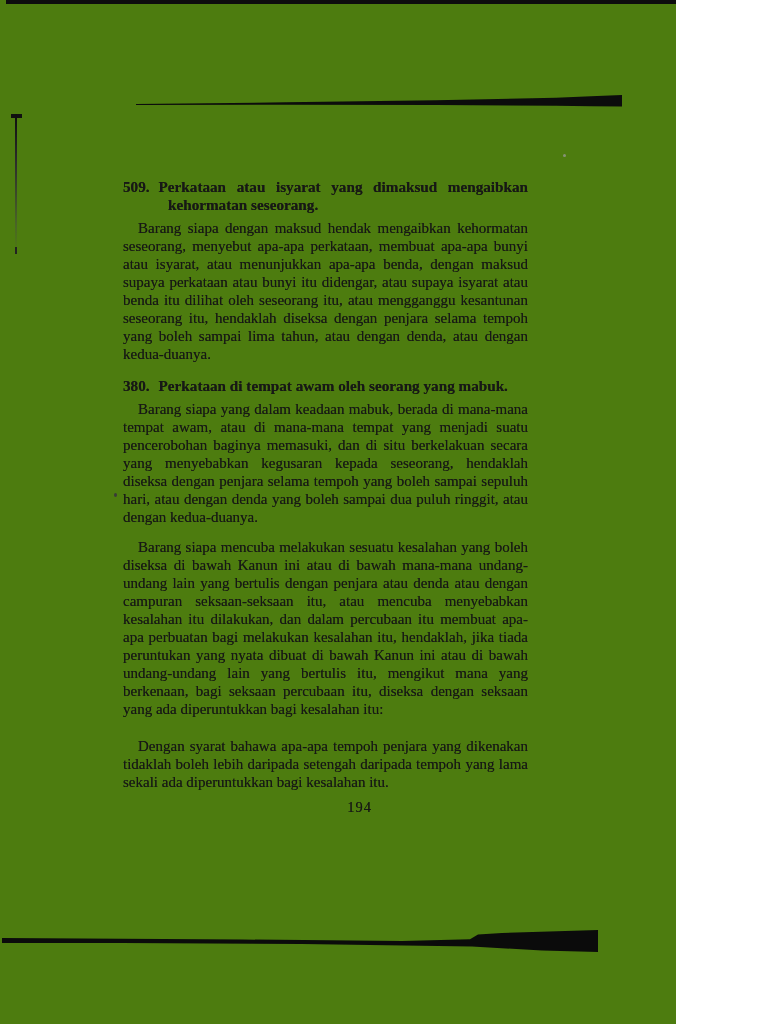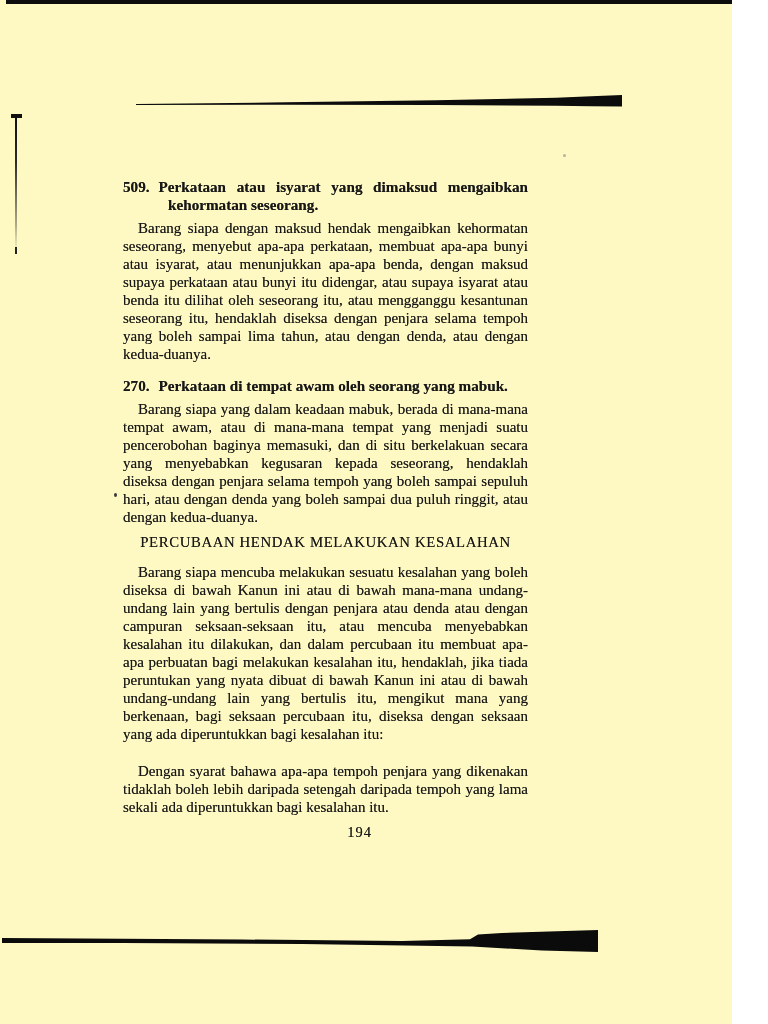--- a/index.html
+++ b/index.html
@@ -1,22 +1,22 @@
 <!DOCTYPE html>
 <html><head>
 <meta charset="utf-8">
 <style>
   html, body { margin:0; padding:0; }
   body {
     width:768px; height:1024px; background:#ffffff; overflow:hidden;
     font-family:"Liberation Serif", serif;
   }
   .page {
-    position:relative; width:732px; height:1024px;
-    background:#fef9c3; color:#171717;font-family:Liberation Serif, serif;
+    position:relative; width:676px; height:1024px;
+    background:#4d7c0f; color:#171717;font-family:Liberation Serif, serif;
   }
   
   .strip-top { position:absolute; top:0; left:6px; right:0; height:4px; background:#0d0d0d; }
   .divider-top { position:absolute; left:136px; top:95px; }
   .divider-bottom { position:absolute; left:2px; top:930px; }
   .artifact-left {
     position:absolute; left:15px; top:114px; width:2px; height:138px;
     background:linear-gradient(#0e0e0e 0%, #2c2c2c 35%, rgba(70,70,70,.45) 80%, rgba(90,90,90,0) 100%);
   }
   .artifact-cap { position:absolute; left:11px; top:114px; width:11px; height:4px; background:#101010; }
@@ -76,25 +76,24 @@
   <div class="dot-b"></div>
 
   <div class="col">
 
     <div class="sec">
       <p class="sec-head"><span class="num">509.</span><span>Perkataan atau isyarat yang dimaksud mengaibkan kehormatan seseorang.</span></p>
       <p class="para">Barang siapa dengan maksud hendak mengaibkan kehormatan seseorang, menyebut apa-apa perkataan, membuat apa-apa bunyi atau isyarat, atau menunjukkan apa-apa benda, dengan maksud supaya perkataan atau bunyi itu didengar, atau supaya isyarat atau benda itu dilihat oleh seseorang itu, atau mengganggu kesantunan seseorang itu, hendaklah diseksa dengan penjara selama tempoh yang boleh sampai lima tahun, atau dengan denda, atau dengan kedua-duanya.</p>
     </div>
 
     <div class="sec gap-510">
-      <p class="sec-head single"><span class="num">270.</span><span>Perkataan di tempat awam oleh seorang yang mabuk.</span></p>
+      <p class="sec-head single"><span class="num">380.</span><span>Perkataan di tempat awam oleh seorang yang mabuk.</span></p>
       <p class="para">Barang siapa yang dalam keadaan mabuk, berada di mana-mana tempat awam, atau di mana-mana tempat yang menjadi suatu pencerobohan baginya memasuki, dan di situ berkelakuan secara yang menyebabkan kegusaran kepada seseorang, hendaklah diseksa dengan penjara selama tempoh yang boleh sampai sepuluh hari, atau dengan denda yang boleh sampai dua puluh ringgit, atau dengan kedua-duanya.</p>
     </div>
 
-    <div class="chapsub">PERCUBAAN HENDAK MELAKUKAN KESALAHAN</div>
 
     <div class="sec gap-511">
       <p class="para">Barang siapa mencuba melakukan sesuatu kesalahan yang boleh diseksa di bawah Kanun ini atau di bawah mana-mana undang-undang lain yang bertulis dengan penjara atau denda atau dengan campuran seksaan-seksaan itu, atau mencuba menyebabkan kesalahan itu dilakukan, dan dalam percubaan itu membuat apa-apa perbuatan bagi melakukan kesalahan itu, hendaklah, jika tiada peruntukan yang nyata dibuat di bawah Kanun ini atau di bawah undang-undang lain yang bertulis itu, mengikut mana yang berkenaan, bagi seksaan percubaan itu, diseksa dengan seksaan yang ada diperuntukkan bagi kesalahan itu:</p>
       <p class="para proviso">Dengan syarat bahawa apa-apa tempoh penjara yang dikenakan tidaklah boleh lebih daripada setengah daripada tempoh yang lama sekali ada diperuntukkan bagi kesalahan itu.</p>
     </div>
 
     <div class="pageno">194</div>
 
   </div>
 

